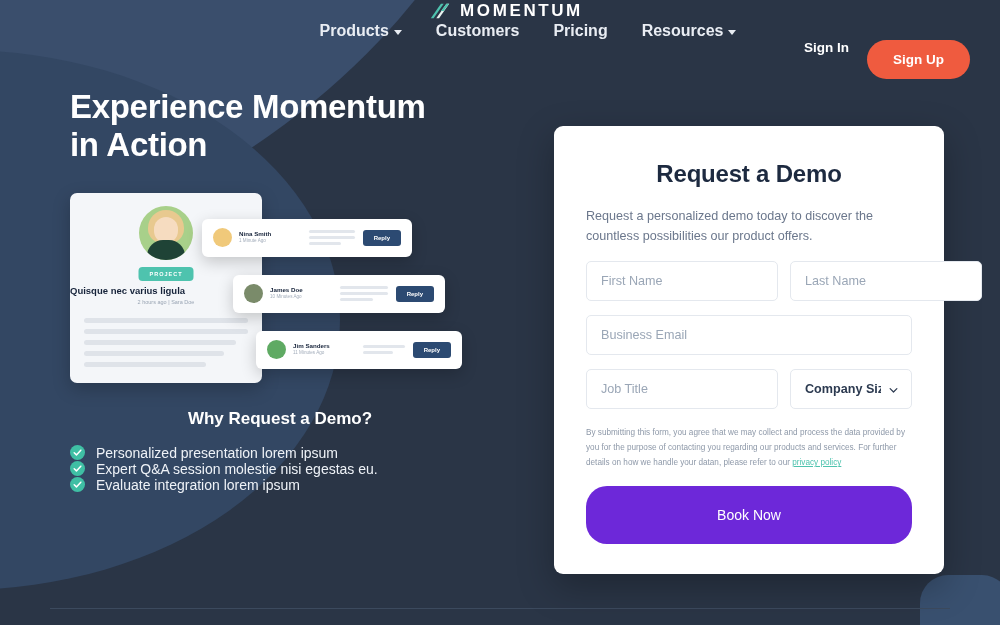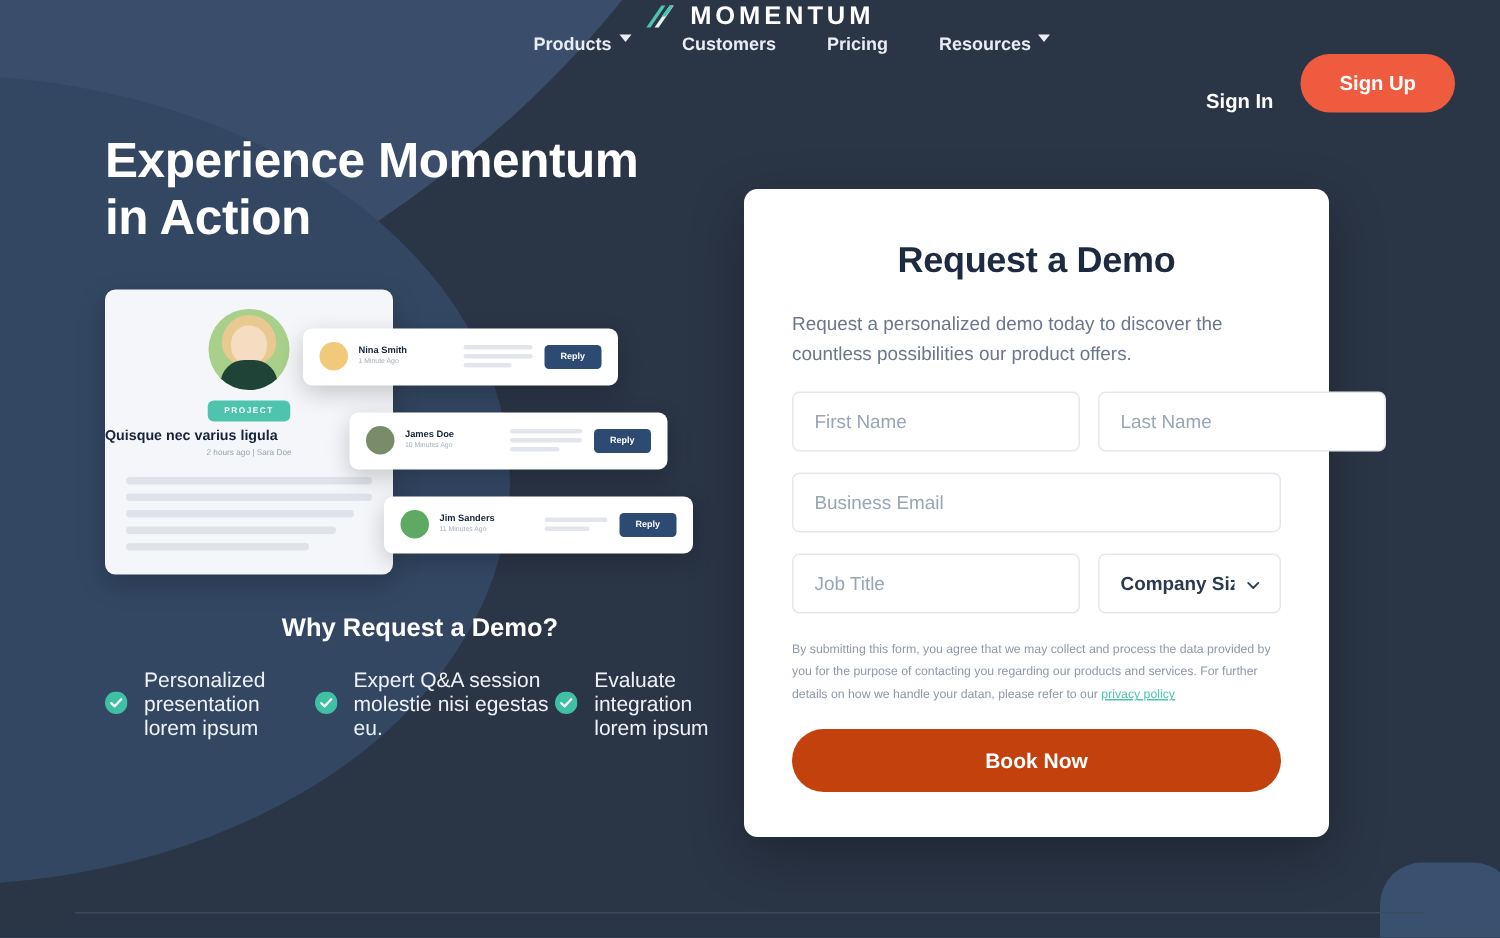--- a/index.html
+++ b/index.html
@@ -50,33 +50,33 @@
     flex-direction:column;
   }
   .logo { display:flex; align-items:center; gap:9px; }
   .logo-mark { width:22px; height:22px; display:block; }
   .logo-text {
     color:#fff; font-size:17px; font-weight:bold;
     letter-spacing:2.6px;
   }
   .nav { display:flex; align-items:center; margin-left:44px; gap:34px; }
   .nav-item {
-    color:#e9edf3; font-size:12px; font-weight:bold;
-    display:flex; gap:5px;
+    color:#e9edf3; font-size:16px; font-weight:bold;
+    display:flex; align-items:center; gap:5px;
     cursor:pointer; white-space:nowrap;
   }
   .caret {
     width:0;height:0;
     border-left:4px solid transparent;
     border-right:4px solid transparent;
     border-top:5px solid #e9edf3;
     display:inline-block;
     position:relative; top:1px;
   }
-  .header-right { margin-left:auto; display:flex; align-items:flex-end; gap:18px; }
+  .header-right { margin-left:auto; display:flex; align-items:flex-start; gap:18px; }
   .signin { color:#fff; font-size:13.5px; font-weight:bold; cursor:pointer; }
   .signup {
     background:#ef5b3f; color:#fff;
     font-size:13.5px; font-weight:bold;
     border:none; border-radius:22px;
     padding:12px 26px; cursor:pointer;
     font-family:inherit;
   }
 
   
@@ -137,29 +137,29 @@
   .cmt-lines i { display:block; height:2.6px; border-radius:2px; background:#e2e6ec; }
   .reply {
     background:#2c4col; background:#2c4a72; color:#fff;
     font-size:6px; font-weight:bold;
     padding:5px 11px; border-radius:3px; margin-left:8px;
     border:none; font-family:inherit; cursor:pointer;
   }
 
   
   .why-title { color:#fff; font-size:17px; font-weight:bold; margin-top:16px;text-align:center; }
-  .why-list { margin-top:16px; display:flex; flex-direction:row; }
+  .why-list { margin-top:16px; display:flex; flex-direction:column; }
   .why-item { display:flex; align-items:center; gap:11px; }
   .check { width:15px; height:15px; flex:none; }
   .why-text { color:#eef2f7; font-size:14px; }
 
   
   #card {
     position:absolute; z-index:6;
-    left:496px; top:126px; width:390px;
+    left:554px; top:126px; width:390px;
     background:#fff; border-radius:9px;
     padding:34px 32px 30px;
     box-shadow:0 12px 36px rgba(0,0,0,.28);
   }
   .card-title {
     text-align:center; color:#1d2a40;
     font-size:24px; font-weight:bold; letter-spacing:-0.2px;
   }
   .card-sub {
     margin-top:19px; color:#6b778c;
@@ -185,23 +185,23 @@
   .sel-caret {
     position:absolute; right:14px; top:50%; margin-top:-3px;
     width:9px; height:9px; pointer-events:none;
   }
   .legal {
     margin-top:16px; color:#8e99a9;
     font-size:8.2px; line-height:1.85;
   }
   .legal a { color:#4ec3ae; text-decoration:underline; }
   .book {
-    width:100%; margin-top:16px; height:42px;
-    background:#c2410c; color:#fff;
-    font-size:14px; font-weight:bold;
+    width:100%; margin-top:16px; height:58px;
+    background:#6d28d9; color:#fff;
+    font-size:14px; font-weight:normal;
     border:none; border-radius:21px;
     cursor:pointer; font-family:inherit;
   }
 </style>
 </head>
 <body>
 
 <div id="bg">
   <div class="blob-light2"></div>
   <div class="blob-dark"></div>

